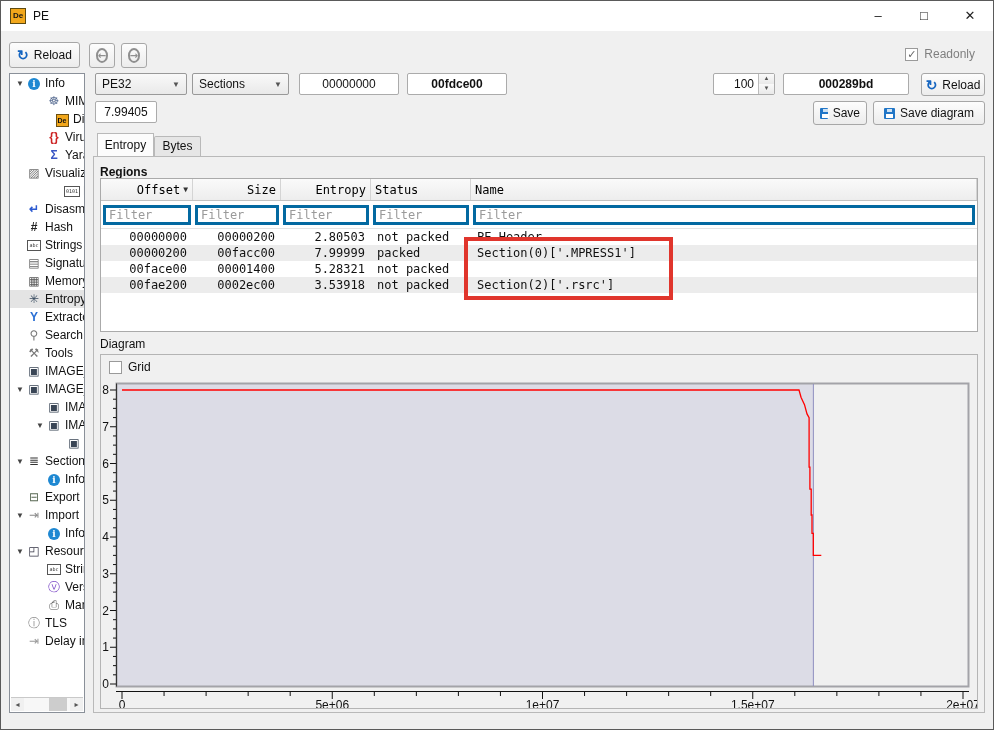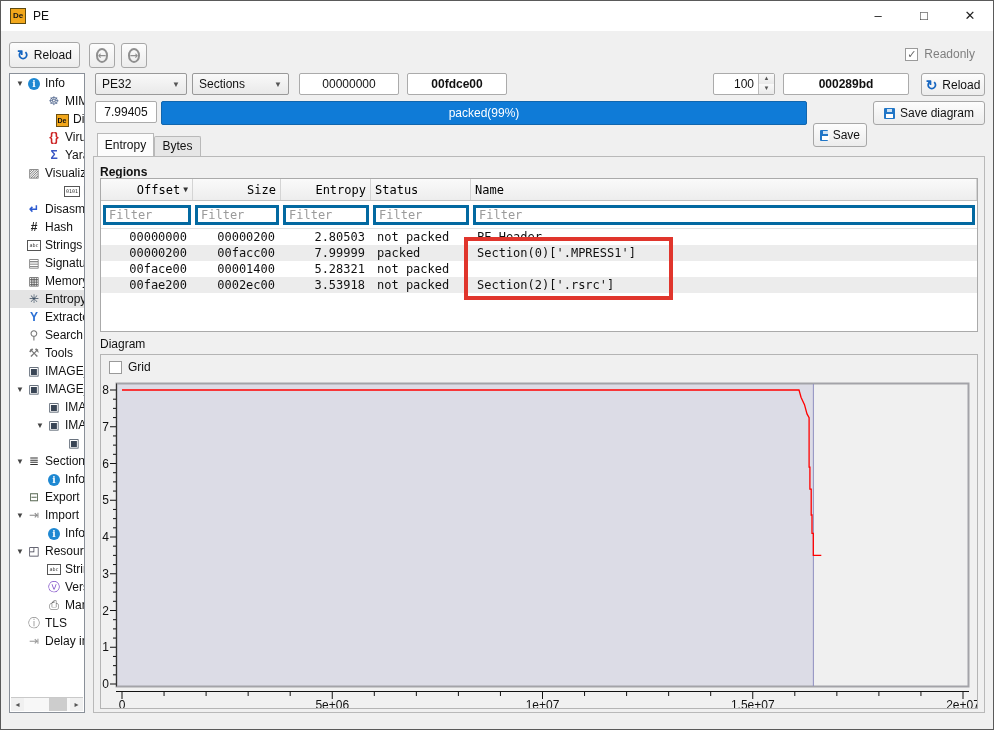--- a/index.html
+++ b/index.html
@@ -305,24 +305,21 @@
           <span>▼</span>
         </span>
     </div>
     <div class="field bold" style="left:690px;top:0;width:126px;">000289bd</div>
     <button class="btn" style="position:absolute;left:828px;top:0;width:64px;height:23px;">
       <span class="reload-glyph">↻</span>
       <span>Reload</span>
     </button>
 
     <div class="field" style="left:2px;top:28px;width:62px;">7.99405</div>
-    <div class="progress">
-      <span>packed(99%)</span>
-    </div>
-    <button class="btn" style="position:absolute;left:720px;top:28px;width:54px;height:24px;margin-top:22px;">
+    <button class="btn" style="position:absolute;left:720px;top:28px;width:54px;height:24px;">
       <span class="floppy"></span>
       <span>Save</span>
     </button>
     <button class="btn" style="position:absolute;left:780px;top:28px;width:112px;height:24px;">
       <span class="floppy"></span>
       <span>Save diagram</span>
     </button>
 
     <div class="tab active" style="left:4px;width:57px;">Entropy</div>
     <div class="tab inactive" style="left:61px;width:47px;">Bytes</div>

